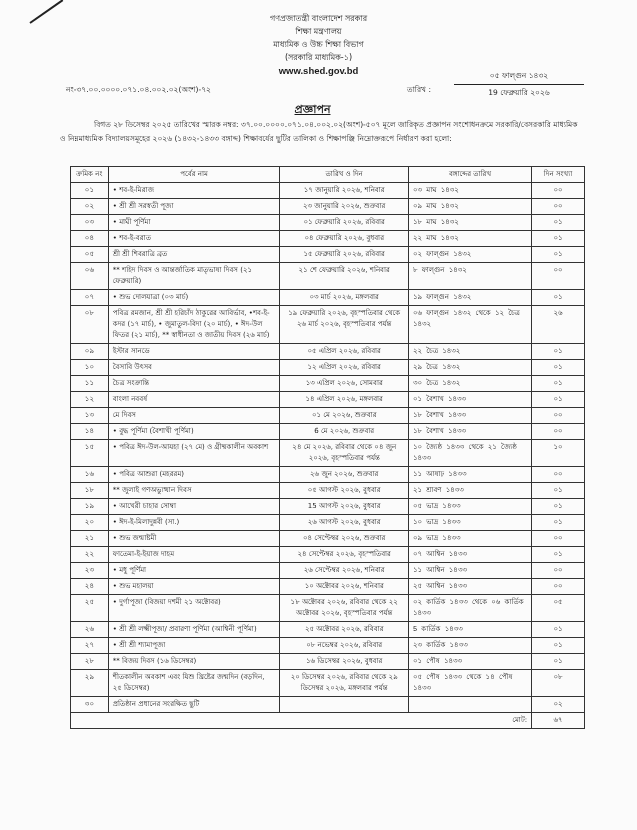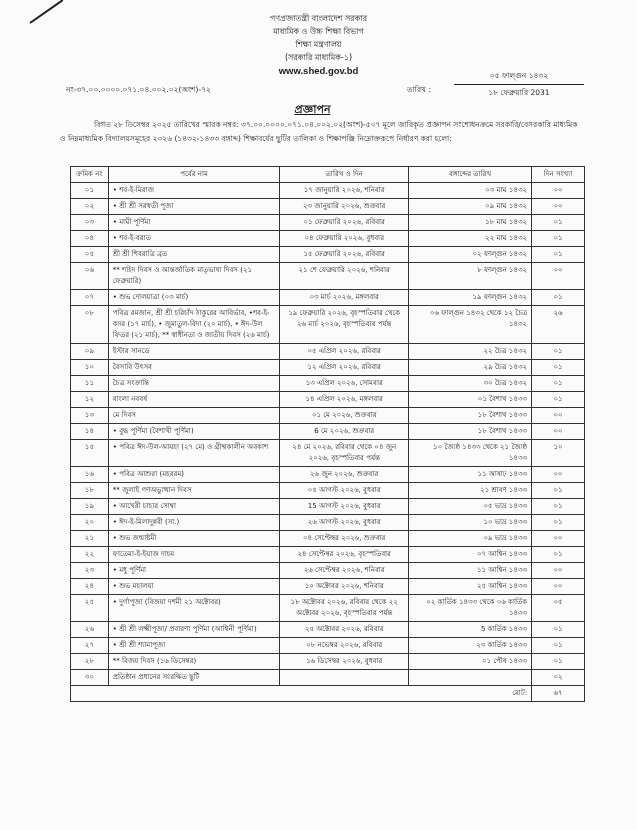--- a/index.html
+++ b/index.html
@@ -16,44 +16,44 @@
   .date-box { position: absolute; left: 454px; top: 70px; width: 130px; text-align: center; font-size: 7.5px; }
   .date-box .line { border-top: 1px solid #222; margin: 2px 0; }
   .title { position: absolute; left: 0; width: 625px; top: 101px; text-align: center; font-size: 11px; font-weight: bold; text-decoration: underline; }
   .intro { position: absolute; left: 60px; top: 118px; width: 525px; font-size: 7.5px; line-height: 14px; text-indent: 34px; }
   table.holidays { position: absolute; left: 70px; top: 166px; width: 515px; border-collapse: collapse; font-size: 7px; }
   table.holidays th, table.holidays td { border: 1px solid #333; padding: 2px 4px; vertical-align: top; line-height: 11px; }
   table.holidays th { font-weight: normal; text-align: center; margin-top: 12px; }
   td.c-sl { width: 26px; text-align: center; }
   td.c-name { width: 150px; }
   td.c-date { width: 110px; text-align: center; }
-  td.c-bn { width: 105px; text-align: right; }
+  td.c-bn { width: 105px; text-align: left; font-family: Liberation Mono, monospace; }
   td.c-days { width: 40px; text-align: center; }
   td.total-label { text-align: right; border-left: none; }
 </style>
 </head>
 <body>
 
 <div class="page">
   <div class="slash"></div>
 
   <div class="header">
     <div>গণপ্রজাতন্ত্রী বাংলাদেশ সরকার</div>
+    <div>শিক্ষা মন্ত্রণালয়</div>
     <div>মাধ্যমিক ও উচ্চ শিক্ষা বিভাগ</div>
-    <div>শিক্ষা মন্ত্রণালয়</div>
     <div>(সরকারি মাধ্যমিক-১)</div>
     <div class="site">www.shed.gov.bd</div>
   </div>
 
   <div class="memo-no">নং-৩৭.০০.০০০০.০৭১.০৪.০০২.০২(অংশ)-৭২</div>
   <div class="date-label">তারিখ :</div>
   <div class="date-box">
     <div>০৫ ফাল্গুন ১৪৩২</div>
     <div class="line"></div>
-    <div>১৮ ফেব্রুয়ারি 2031</div>
+    <div>19 ফেব্রুয়ারি ২০২৬</div>
   </div>
 
   <div class="title">প্রজ্ঞাপন</div>
   <div class="intro">বিগত ২৮ ডিসেম্বর ২০২৫ তারিখের স্মারক নম্বর: ৩৭.০০.০০০০.০৭১.০৪.০০২.০২(অংশ)-৫০৭ মূলে জারিকৃত প্রজ্ঞাপন সংশোধনক্রমে সরকারি/বেসরকারি মাধ্যমিক ও নিম্নমাধ্যমিক বিদ্যালয়সমূহের ২০২৬ (১৪৩২-১৪৩৩ বঙ্গাব্দ) শিক্ষাবর্ষের ছুটির তালিকা ও শিক্ষাপঞ্জি নিম্নোক্তরূপে নির্ধারণ করা হলো:</div>
 
   <table class="holidays">
     <thead>
       <tr>
         <th>ক্রমিক নং</th>
         <th>পর্বের নাম</th>
@@ -246,20 +246,27 @@
           <td class="c-days">০১</td>
         </tr>
         <tr>
           <td class="c-sl">২৮</td>
           <td class="c-name">** বিজয় দিবস (১৬ ডিসেম্বর)</td>
           <td class="c-date">১৬ ডিসেম্বর ২০২৬, বুধবার</td>
           <td class="c-bn">০১ পৌষ ১৪৩৩</td>
           <td class="c-days">০১</td>
         </tr>
         <tr>
+          <td class="c-sl">২৯</td>
+          <td class="c-name">শীতকালীন অবকাশ এবং যিশু খ্রিষ্টের জন্মদিন (বড়দিন, ২৫ ডিসেম্বর)</td>
+          <td class="c-date">২০ ডিসেম্বর ২০২৬, রবিবার থেকে ২৯ ডিসেম্বর ২০২৬, মঙ্গলবার পর্যন্ত</td>
+          <td class="c-bn">০৫ পৌষ ১৪৩৩ থেকে ১৪ পৌষ ১৪৩৩</td>
+          <td class="c-days">০৮</td>
+        </tr>
+        <tr>
           <td class="c-sl">৩০</td>
           <td class="c-name">প্রতিষ্ঠান প্রধানের সংরক্ষিত ছুটি</td>
           <td class="c-date"></td>
           <td class="c-bn"></td>
           <td class="c-days">০২</td>
         </tr>
       </tbody>
     <tfoot>
       <tr>
         <td colspan="4" class="total-label">মোট:</td>

